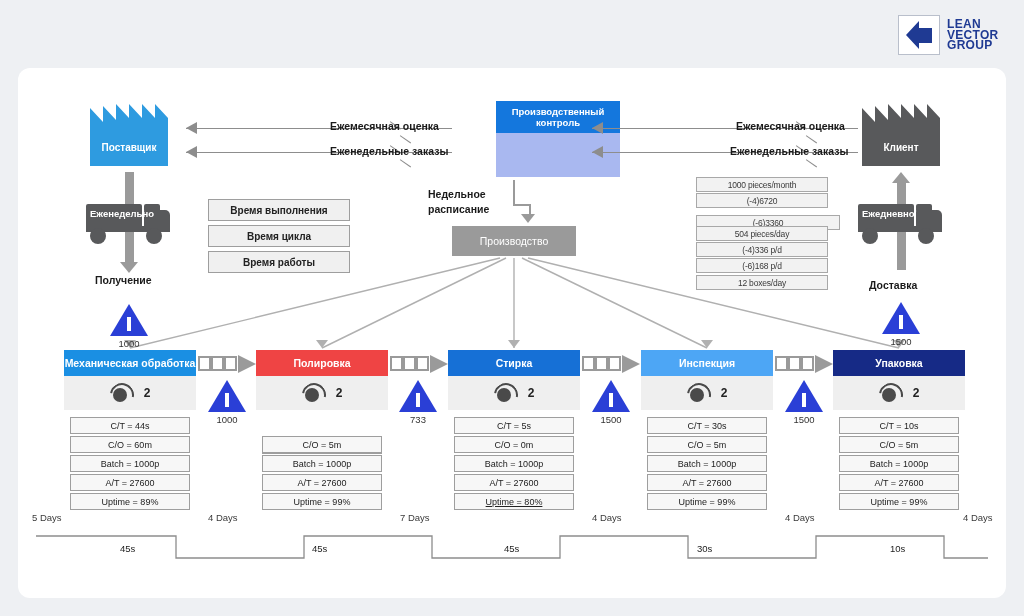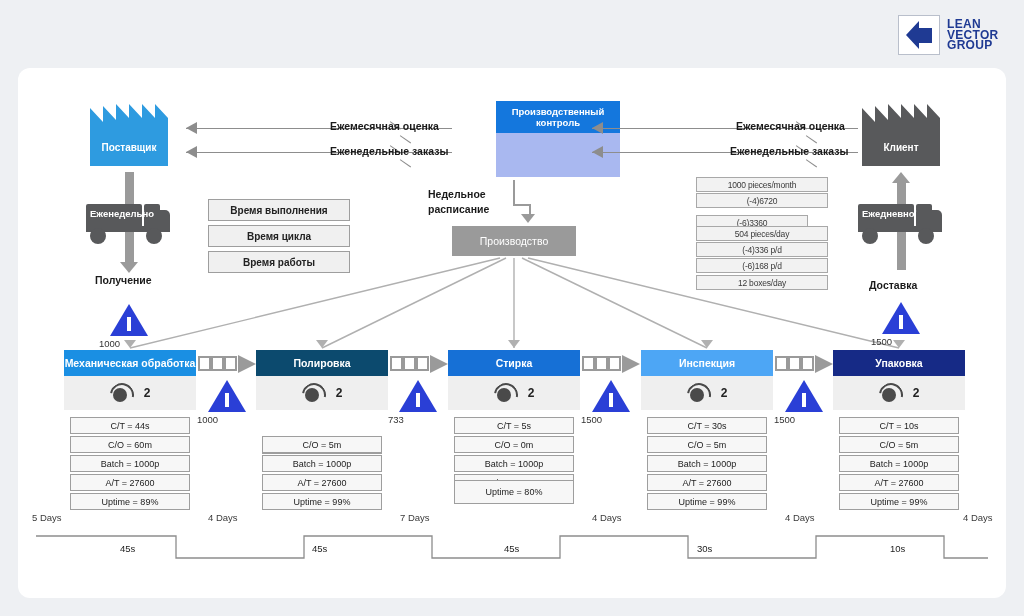--- a/index.html
+++ b/index.html
@@ -73,21 +73,21 @@
   .push{position:absolute;width:58px;height:17px;}
   .push .seg{position:absolute;top:0;width:13px;height:15px;border:2px solid #9a9a9a;box-sizing:border-box;background:#fff;}
   .push .tip{position:absolute;left:40px;top:-1px;width:0;height:0;border-top:9px solid transparent;
              border-bottom:9px solid transparent;border-left:18px solid #9a9a9a;}
 
   
   .inv{position:absolute;width:38px;height:32px;}
   .inv .tri{position:absolute;left:0;top:0;width:0;height:0;border-left:19px solid transparent;
             border-right:19px solid transparent;border-bottom:32px solid #2a3fd6;}
   .inv .i{position:absolute;left:17px;top:13px;width:3.5px;height:14px;background:#fff;}
-  .inv .val{position:absolute;left:-11px;top:34px;width:60px;text-align:left;font-size:9.5px;color:#333;}
+  .inv .val{position:absolute;left:-11px;top:34px;width:60px;text-align:center;font-size:9.5px;color:#333;}
 
   
   .zig{position:absolute;height:22px;}
   .zig .line{position:absolute;left:0;top:11px;height:1.4px;background:#8d8d8d;}
   .zig .ah{position:absolute;left:0;top:5px;width:0;height:0;border-top:6px solid transparent;
            border-bottom:6px solid transparent;border-right:11px solid #8d8d8d;}
   .zig .z1,.zig .z2{position:absolute;width:13px;height:1.4px;background:#8d8d8d;}
 
   
   .ladder{position:absolute;left:36px;top:528px;width:952px;height:38px;}
@@ -216,21 +216,21 @@
     <div class="z2" style="left:214px;top:18px;transform:rotate(35deg);transform-origin:left center;"></div>
   </div>
   <div class="lbl" style="left:730px;top:145px;">Еженедельные заказы</div>
 
   <div class="ibox" style="left:208px;top:199px;width:142px;height:22px;">Время выполнения</div>
   <div class="ibox" style="left:208px;top:225px;width:142px;height:22px;">Время цикла</div>
   <div class="ibox" style="left:208px;top:251px;width:142px;height:22px;">Время работы</div>
 
   <div class="dbox" style="left:696px;top:177px;width:132px;height:15px;">1000 pieces/month</div>
   <div class="dbox" style="left:696px;top:193px;width:132px;height:15px;">(-4)6720</div>
-  <div class="dbox" style="left:696px;top:215px;width:112px;height:15px;">(-6)3360</div>
+  <div class="dbox" style="left:696px;top:215px;width:144px;height:15px;">(-6)3360</div>
   <div class="dbox" style="left:696px;top:226px;width:132px;height:15px;">504 pieces/day</div>
   <div class="dbox" style="left:696px;top:242px;width:132px;height:15px;">(-4)336 p/d</div>
   <div class="dbox" style="left:696px;top:258px;width:132px;height:15px;">(-6)168 p/d</div>
   <div class="dbox" style="left:696px;top:275px;width:132px;height:15px;">12 boxes/day</div>
 
   <div class="inv" style="left:110px;top:304px;">
     <div class="tri"></div>
       <div class="i"></div>
     <div class="val">1000</div>
   </div>
@@ -257,21 +257,21 @@
       <div class="seg" style="left:26px;"></div>
       <div class="tip"></div>
   </div>
   <div class="inv" style="left:208px;top:380px;">
     <div class="tri"></div>
       <div class="i"></div>
     <div class="val">1000</div>
   </div>
 
   <div class="pbox" style="left:256px;top:350px;">
-    <div class="head" style="background:#0c4a6e;">Полировка</div>
+    <div class="head" style="background:#ef4444;">Полировка</div>
     <div class="ops">
       <div class="opic">
           <div class="arc"></div>
           <div class="dot"></div>
         </div>
       <div class="opn">2</div>
     </div>
   </div>
   <div class="mbox" style="left:262px;top:417px;width:120px;height:17px;margin-top:20px;">C/T = 40s</div>
   <div class="mbox" style="left:262px;top:436px;width:120px;height:17px;">C/O = 5m</div>
@@ -298,21 +298,21 @@
           <div class="arc"></div>
           <div class="dot"></div>
         </div>
       <div class="opn">2</div>
     </div>
   </div>
   <div class="mbox" style="left:454px;top:417px;width:120px;height:17px;">C/T = 5s</div>
   <div class="mbox" style="left:454px;top:436px;width:120px;height:17px;">C/O = 0m</div>
   <div class="mbox" style="left:454px;top:455px;width:120px;height:17px;">Batch = 1000p</div>
   <div class="mbox" style="left:454px;top:474px;width:120px;height:17px;">A/T = 27600</div>
-  <div class="mbox" style="left:454px;top:480px;width:120px;height:24px;">Uptime  = 80%</div>
+  <div class="mbox" style="left:454px;top:493px;width:120px;height:17px;text-decoration:underline;">Uptime  = 80%</div>
 
   <div class="push" style="left:582px;top:356px;">
     <div class="seg" style="left:0;"></div>
       <div class="seg" style="left:13px;"></div>
       <div class="seg" style="left:26px;"></div>
       <div class="tip"></div>
   </div>
   <div class="inv" style="left:592px;top:380px;">
     <div class="tri"></div>
       <div class="i"></div>

